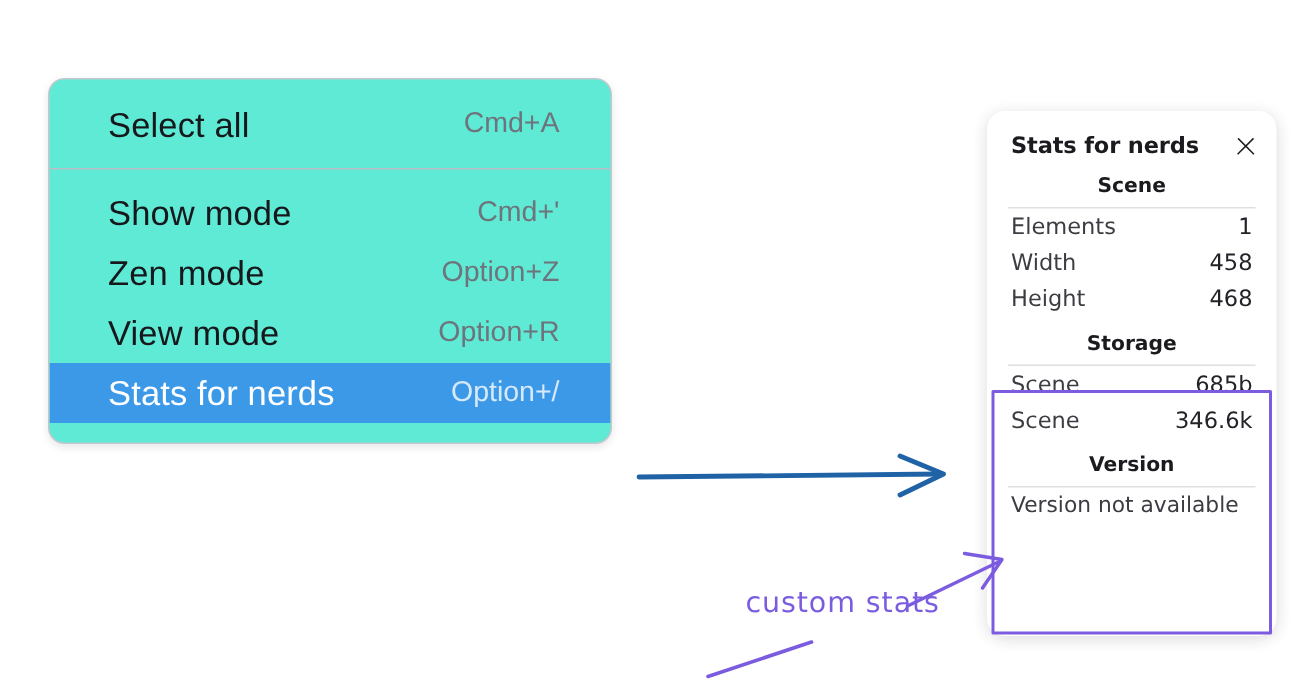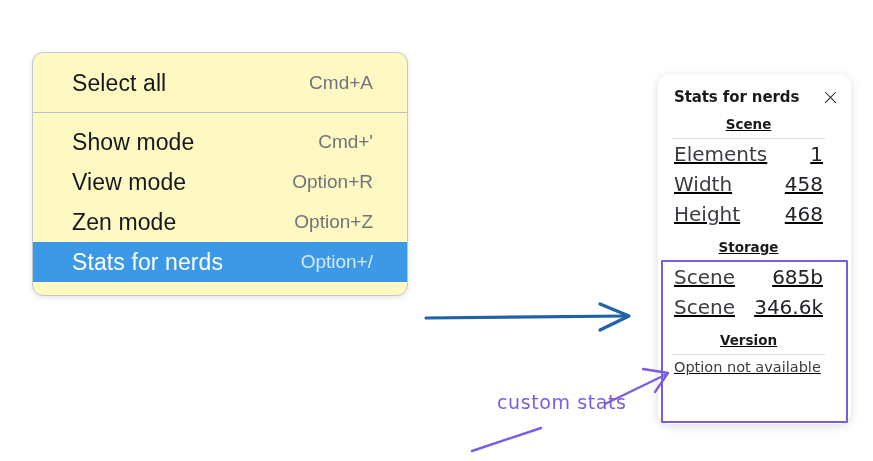--- a/index.html
+++ b/index.html
@@ -15,21 +15,21 @@
     font-family: "Liberation Sans", sans-serif;
     -webkit-font-smoothing: antialiased;
   }
 
   
   .context-menu {
     position: absolute;
     left: 32px;
     top: 52px;
     width: 374px;
-    background: #fef9c3;
+    background: #5eead4;
     border: 1px solid #c3c8cf;
     border-radius: 11px;
     box-shadow: 0 2px 6px rgba(0,0,0,0.10);
     overflow: hidden;
     padding: 0;
   }
   .menu-section {
     padding: 8px 0;
   }
   .menu-section.sec-top { padding: 10px 0 9px 0; }
@@ -102,40 +102,40 @@
   .close-icon::before, .close-icon::after {
     content: "";
     position: absolute;
     left: 0; top: 7px;
     width: 15px; height: 1.4px;
     background: #1b1b1f;
   }
   .close-icon::before { transform: rotate(45deg); }
   .close-icon::after  { transform: rotate(-45deg); }
 
-  .stats-body { padding: 0 12px 0 0; text-decoration: underline; }
+  .stats-body { padding: 0 0 0 0; }
 
   .sec-title {
     text-align: center;
     font-size: 13.5px;
     font-weight: bold;
     color: #1b1b1f;
     padding: 10px 0 6px 0;
   }
   .sec-rule {
     height: 1px;
     background: #dfdfe3;
     margin: 0 14px 0 14px;
   }
   .stat-row {
     display: flex;
     align-items: center;
     justify-content: space-between;
     padding: 3px 16px 3px 16px;
-    font-size: 20px;
+    font-size: 15px;
     color: #3c3c42;
   }
   .stat-row .k { color: #3c3c42; }
   .stat-row .v { color: #222228; }
   .free-row {
     padding: 4px 16px 4px 16px;
     font-size: 14.5px;
     color: #3c3c42;
   }
 
@@ -184,26 +184,26 @@
   </div>
 
   <div class="menu-divider"></div>
 
   <div class="menu-section sec-bottom">
     <div class="menu-item">
       <span class="menu-label">Show mode</span>
       <span class="menu-shortcut">Cmd+'</span>
     </div>
     <div class="menu-item">
+      <span class="menu-label">Zen mode</span>
+      <span class="menu-shortcut">Option+Z</span>
+    </div>
+    <div class="menu-item">
       <span class="menu-label">View mode</span>
       <span class="menu-shortcut">Option+R</span>
-    </div>
-    <div class="menu-item">
-      <span class="menu-label">Zen mode</span>
-      <span class="menu-shortcut">Option+Z</span>
     </div>
     <div class="menu-item selected">
       <span class="menu-label">Stats for nerds</span>
       <span class="menu-shortcut">Option+/</span>
     </div>
   </div>
 
 </div>
 
 <div class="stats-card">
@@ -239,21 +239,21 @@
       <span class="k">Scene</span>
       <span class="v">685b</span>
     </div>
     <div class="stat-row">
       <span class="k">Scene</span>
       <span class="v">346.6k</span>
     </div>
 
     <div class="sec-title">Version</div>
     <div class="sec-rule"></div>
-    <div class="free-row">Option not available</div>
+    <div class="free-row">Version not available</div>
 
   </div>
 </div>
 
 <div class="annot-layer">
   <svg width="873" height="461" viewBox="0 0 873 461">
 
     <g>
       <path d="M426 318 L627 316" stroke="#1f62a5" stroke-width="3.2" fill="none" stroke-linecap="round"></path>
       <path d="M600 304 L629 316 L600 330" stroke="#1f62a5" stroke-width="3.2" fill="none" stroke-linecap="round" stroke-linejoin="round"></path>

